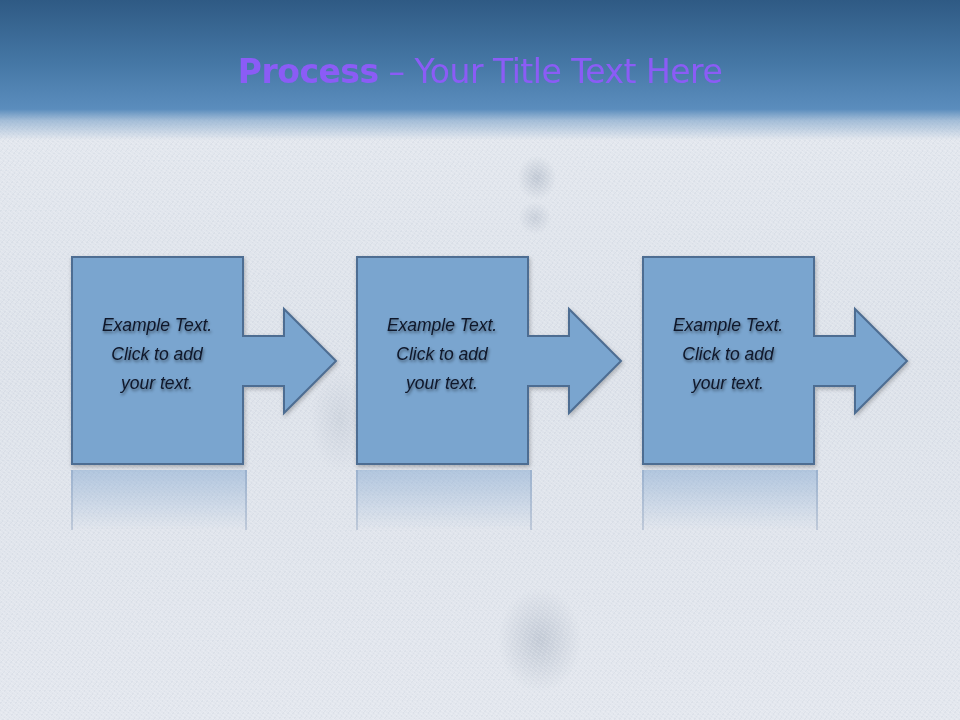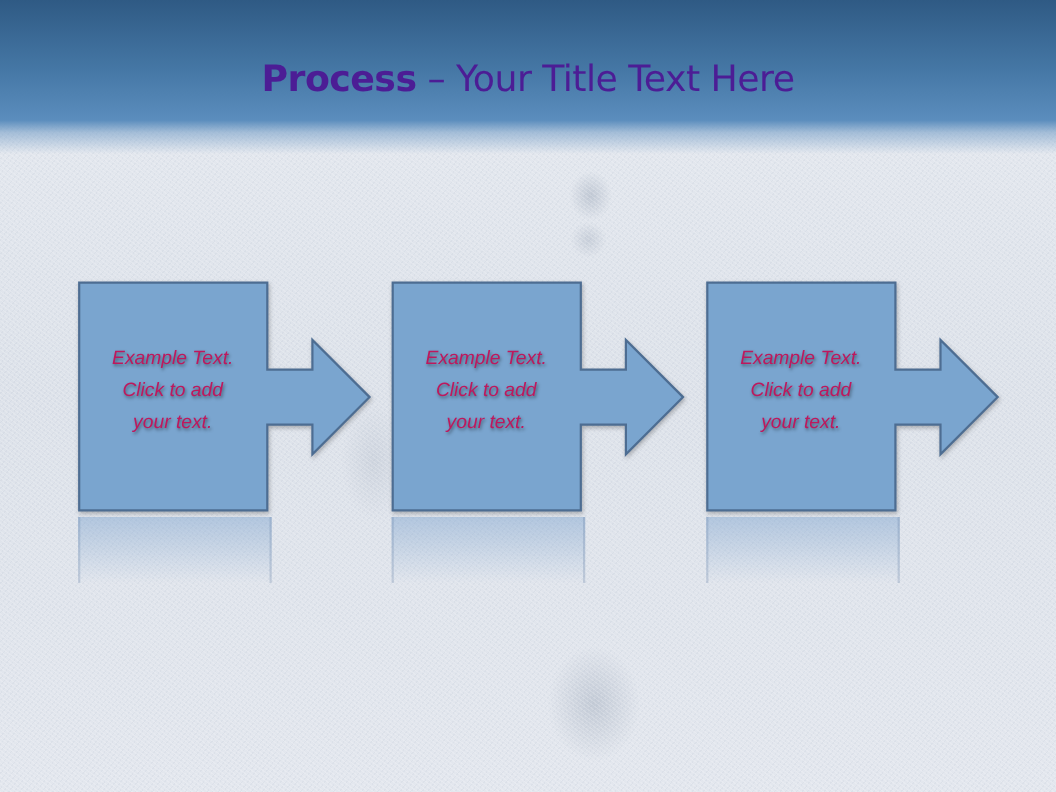--- a/index.html
+++ b/index.html
@@ -11,27 +11,27 @@
       radial-gradient(ellipse 40px 70px at 340px 420px, rgba(190,198,210,0.5), rgba(190,198,210,0) 75%),
       linear-gradient(180deg,#e6eaf0 0%,#dde2ea 50%,#e3e7ee 100%);
   }
   .noise{position:absolute;inset:0;opacity:.35;
     background-image:
       repeating-linear-gradient(37deg, rgba(255,255,255,.5) 0 1px, transparent 1px 3px),
       repeating-linear-gradient(-53deg, rgba(170,180,195,.35) 0 1px, transparent 1px 4px);
   }
   .header{position:absolute;left:0;top:0;width:960px;height:140px;
     background:linear-gradient(180deg,#2f5a84 0%,#4577a5 45%,#5b8dbd 78%,rgba(120,160,200,0.6) 86%,rgba(220,228,238,0) 100%);}
-  .title{position:absolute;left:0;top:52px;width:960px;text-align:center;color:#4c1d95;font-size:33px;
+  .title{position:absolute;left:0;top:52px;width:960px;text-align:center;color:#8b5cf6;font-size:33px;
     font-family:"DejaVu Sans",sans-serif;letter-spacing:-0.5px;}
   .title b{font-weight:bold;}
   .title .rest{font-weight:normal;}
   .step{position:absolute;top:256px;width:270px;height:212px;}
   .step svg{position:absolute;left:0;top:0;overflow:visible;}
-  .step .txt{position:absolute;left:0;top:55px;width:172px;text-align:center;color:#be185d;font-style:italic;
+  .step .txt{position:absolute;left:0;top:55px;width:172px;text-align:center;color:#0f172a;font-style:italic;
     font-size:17.5px;line-height:29px;text-shadow:1px 2px 3px rgba(0,0,0,.45);}
   .reflect{position:absolute;top:470px;width:172px;height:60px;
     background:linear-gradient(180deg,rgba(120,160,205,.45),rgba(140,175,215,0));
     border-left:2px solid rgba(90,120,160,.25);border-right:2px solid rgba(90,120,160,.25);}
 </style>
 </head>
 <body>
 
 <div class="noise"></div>
 <div class="header"></div>

